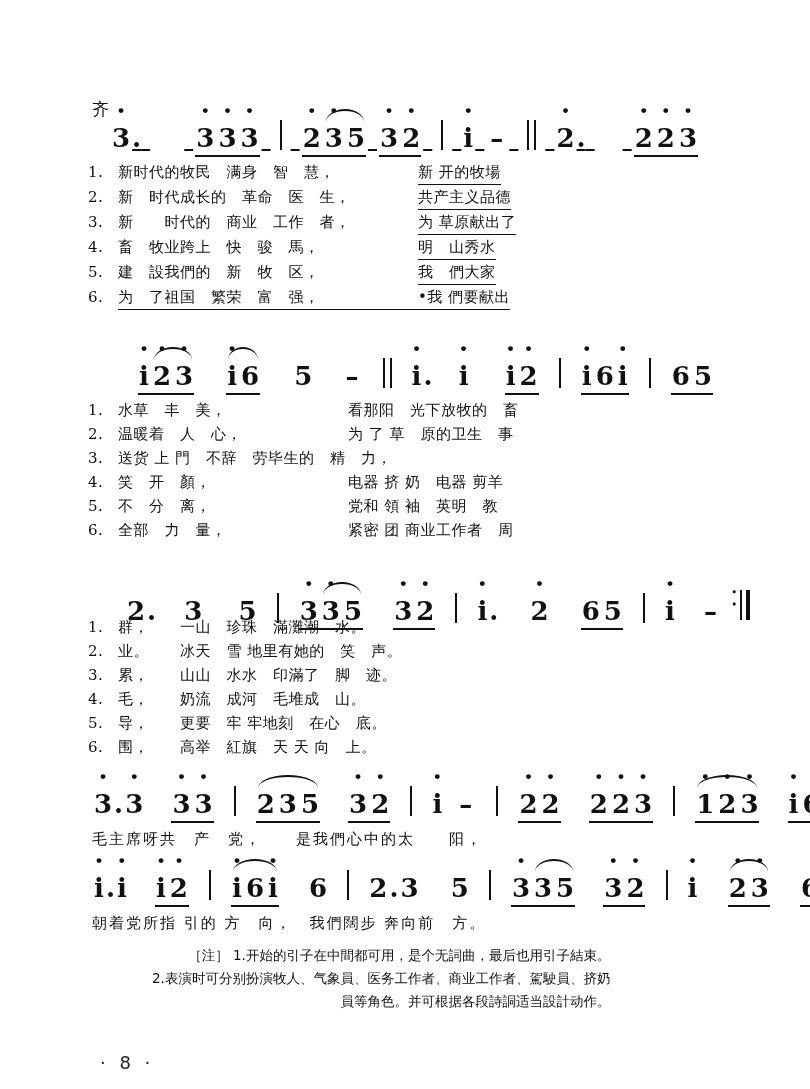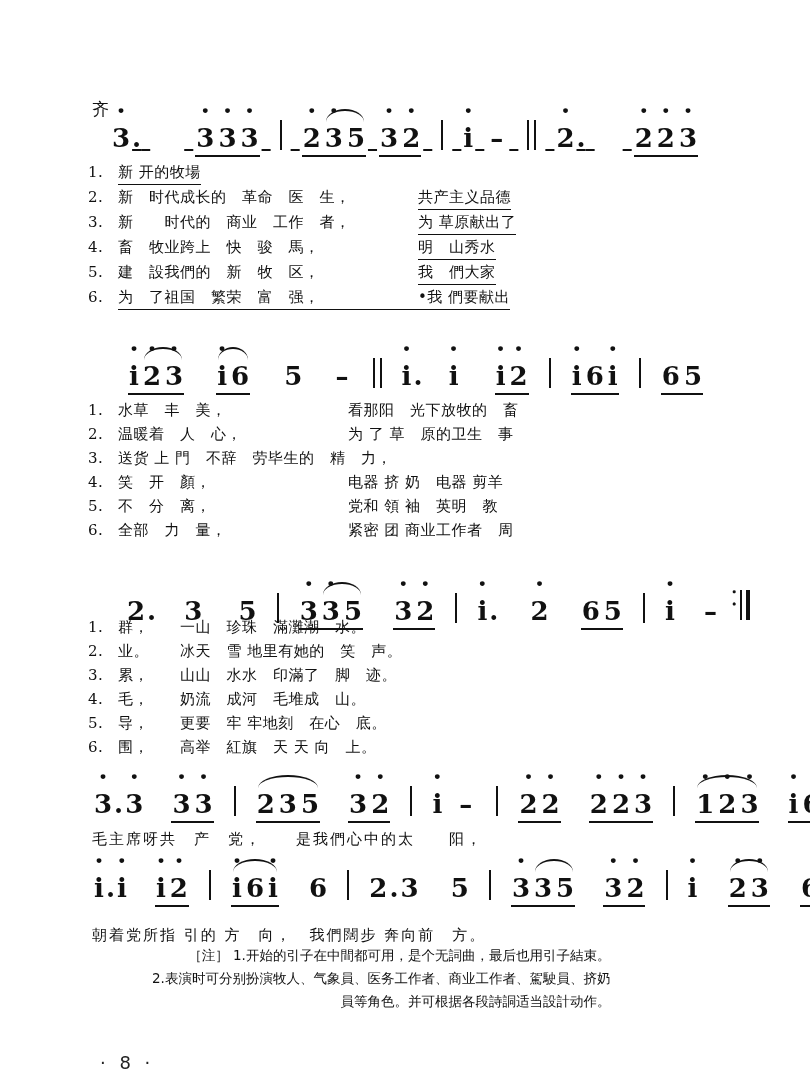--- a/index.html
+++ b/index.html
@@ -199,20 +199,21 @@
       <span class="dash">–</span>
       <span class="bar"></span><span class="bar" style="margin-left:-4px"></span>
       <span class="note oct-up">2</span><span>.</span>
       <span style="display:inline-block;width:28px"></span>
       <span class="beam"><span class="note oct-up">2</span><span class="note oct-up">2</span><span class="note oct-up">3</span></span>
     </div>
 
     <div style="position:absolute;left:88px;top:62px;">
       <div class="lyric-line">
         <span class="lyric-num">1.</span>
+        <span style="width:300px;display:inline-block">新时代的牧民　满身　智　慧，</span>
         <span class="underline">新 开的牧場</span>
       </div>
       <div class="lyric-line">
         <span class="lyric-num">2.</span>
         <span style="width:300px;display:inline-block">新　时代成长的　革命　医　生，</span>
         <span class="underline">共产主义品德</span>
       </div>
       <div class="lyric-line">
         <span class="lyric-num">3.</span>
         <span style="width:300px;display:inline-block">新　　时代的　商业　工作　者，</span>
@@ -230,21 +231,21 @@
       </div>
       <div class="lyric-line">
         <span class="lyric-num">6.</span>
         <span class="underline" style="width:300px;display:inline-block">为　了祖国　繁荣　富　强，</span>
         <span class="underline">•我 們要献出</span>
       </div>
     </div>
   </div>
 
   <div class="blk" style="left:0;top:348px;">
-    <div class="notes-abs" style="left:126px;top:10px;">
+    <div class="notes-abs" style="left:136px;top:10px;">
       <span class="beam"><span class="note oct-up">i</span><span class="slur"><span class="note oct-up">2</span><span class="note oct-up">3</span></span></span>
       <span style="display:inline-block;width:10px"></span>
       <span class="beam"><span class="slur"><span class="note oct-up">i</span><span class="note">6</span></span></span>
       <span style="display:inline-block;width:12px"></span>
       <span class="note">5</span>
       <span class="dash" style="padding-left:22px">–</span>
       <span class="bar"></span><span class="bar" style="margin-left:-4px"></span>
       <span class="note oct-up">i</span><span>.</span>
       <span style="display:inline-block;width:6px"></span>
       <span class="note oct-up">i</span>
@@ -393,21 +394,21 @@
       <span style="display:inline-block;width:8px"></span>
       <span class="beam"><span class="slur"><span class="note oct-up">2</span><span class="note oct-up">3</span></span></span>
       <span style="display:inline-block;width:8px"></span>
       <span class="beam"><span class="note">6</span></span>
       
       
       
       
     </div>
 
-    <div class="lyr-abs" style="left:92px;top:60px;letter-spacing:2px;">
+    <div class="lyr-abs" style="left:92px;top:48px;letter-spacing:2px;">
       <span>朝着党所指 引的 方　向，　我們闊步 奔向前　方。</span>
     </div>
   </div>
 
   <div class="footnotes">
     <div class="fn-row">
       <span>［注］</span>
       <span>1.开始的引子在中間都可用，是个无詞曲，最后也用引子結束。</span>
     </div>
     <div class="fn-row fn-indent">

